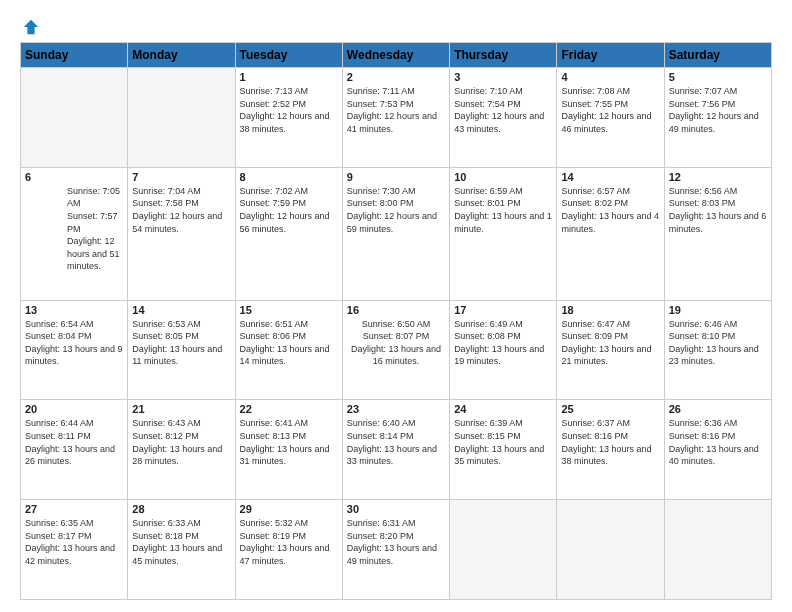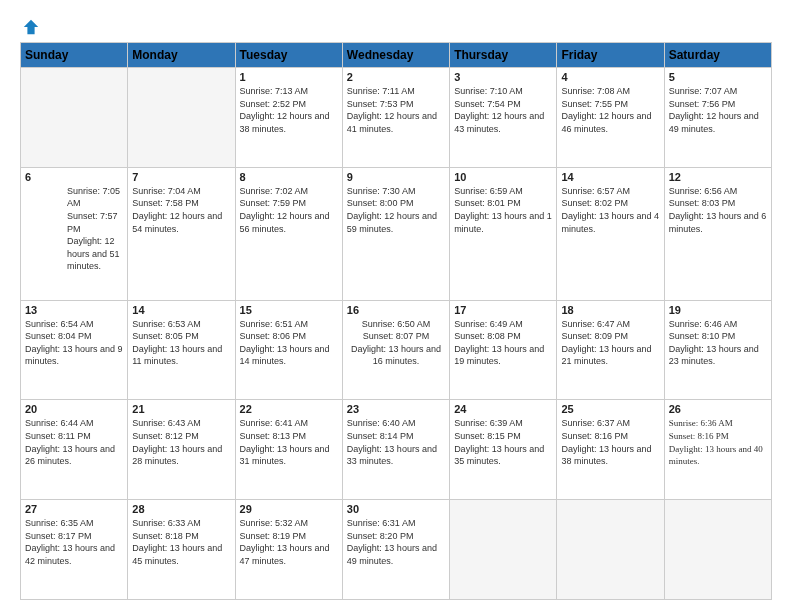--- a/index.html
+++ b/index.html
@@ -287,21 +287,21 @@
 Daylight: 13 hours and 35 minutes.</div>
           </td>
           <td>
             <span class="day-num">25</span>
             <div class="day-info" style="white-space: pre-line;">Sunrise: 6:37 AM
 Sunset: 8:16 PM
 Daylight: 13 hours and 38 minutes.</div>
           </td>
           <td>
             <span class="day-num">26</span>
-            <div class="day-info" style="white-space: pre-line; font-family: Liberation Serif, serif;">Sunrise: 6:36 AM
+            <div class="day-info" style="white-space: pre-line;">Sunrise: 6:36 AM
 Sunset: 8:16 PM
 Daylight: 13 hours and 40 minutes.</div>
           </td>
         </tr>
         <tr>
           <td>
             <span class="day-num">27</span>
             <div class="day-info" style="white-space: pre-line;">Sunrise: 6:35 AM
 Sunset: 8:17 PM
 Daylight: 13 hours and 42 minutes.</div>

